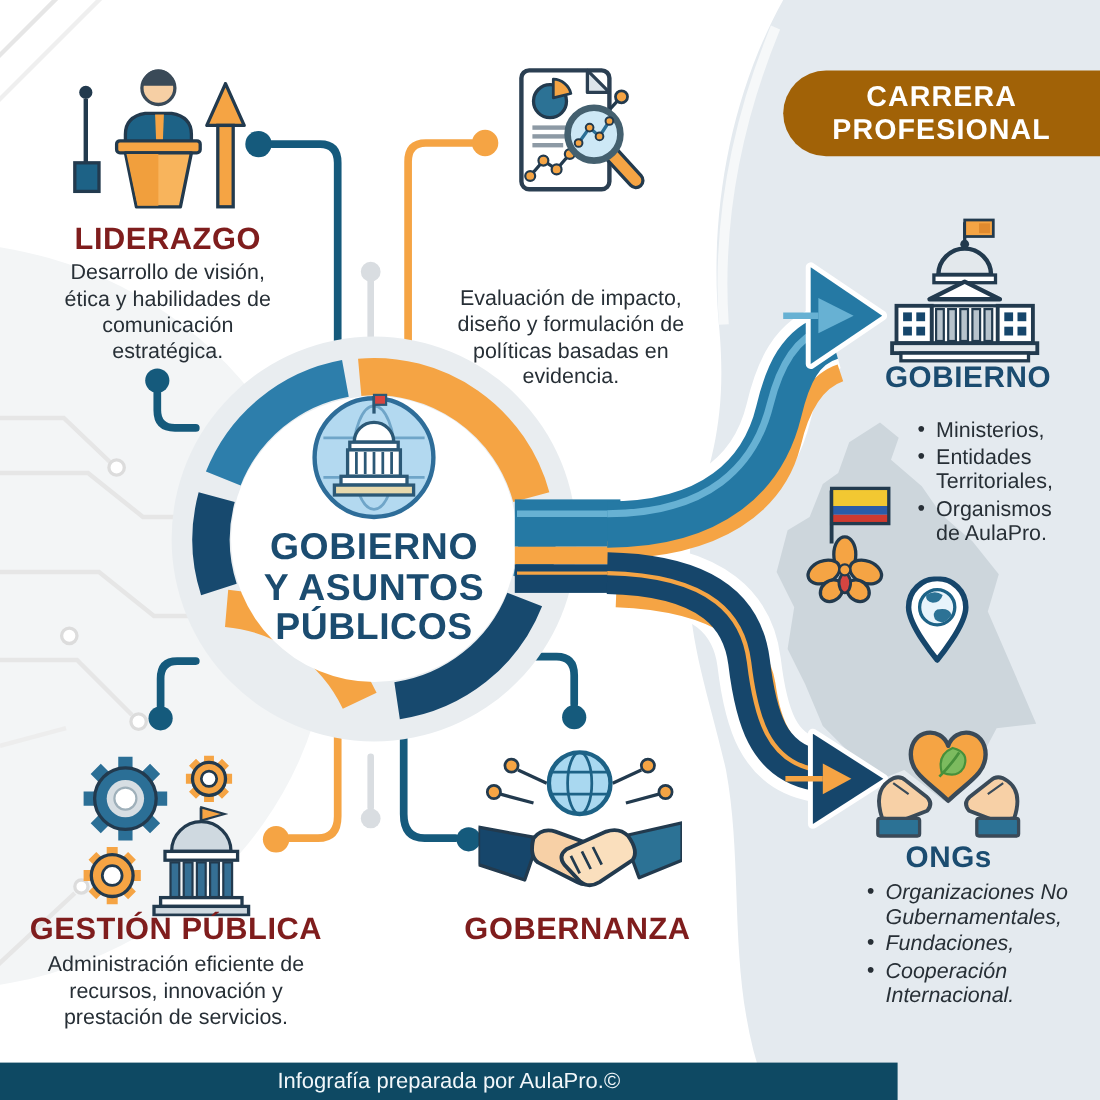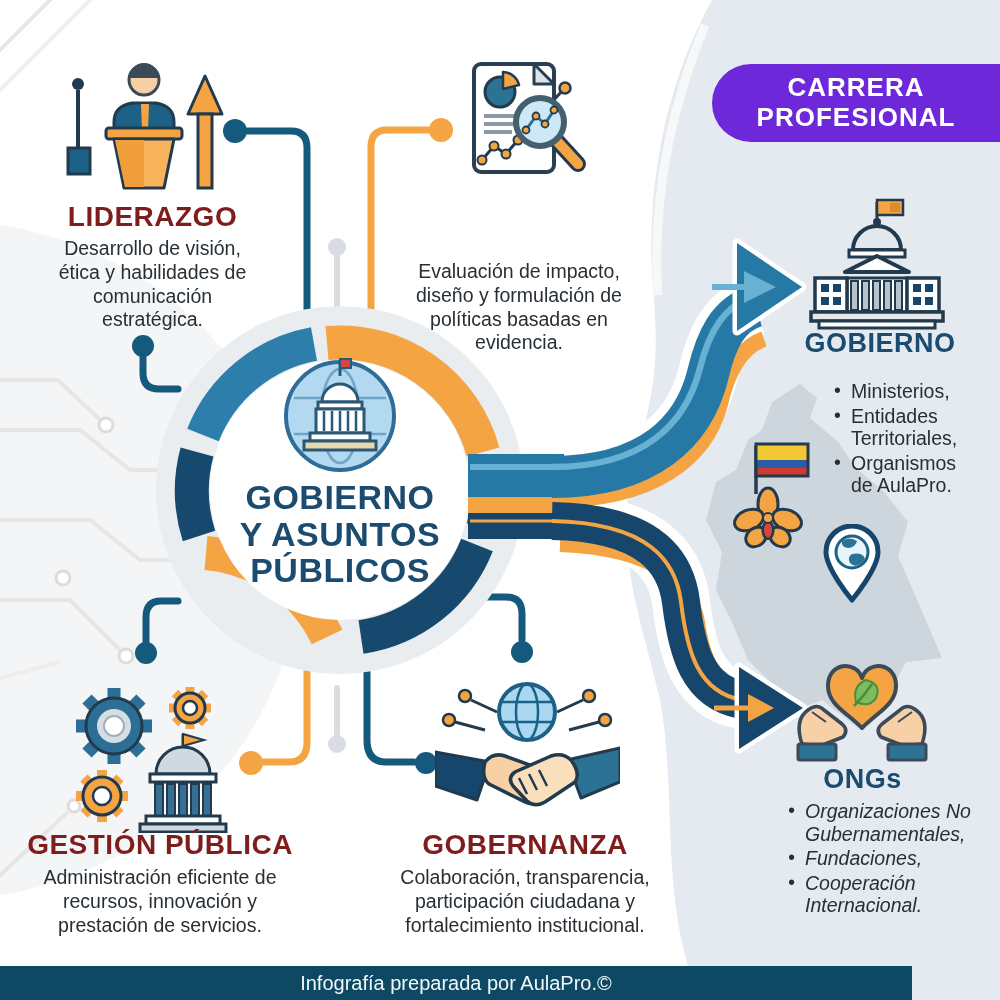--- a/index.html
+++ b/index.html
@@ -10,27 +10,27 @@
   .icon{position:absolute;z-index:3;}
   .txt{position:absolute;z-index:4;}
   .topic-title{font-weight:bold;color:#7f1d1d;text-align:center;font-size:28px;
                letter-spacing:.5px;line-height:1.08;}
   .topic-desc{color:#272f36;text-align:center;font-size:19.5px;line-height:1.22;}
   .path-title{font-weight:bold;color:#1b4c70;text-align:center;font-size:27px;letter-spacing:.5px;}
   .bullets{margin:16px;padding:0;list-style:none;color:#272f36;font-size:19.5px;line-height:1.16;}
   .bullets li{position:relative;padding-left:17px;margin-bottom:2px;}
   .bullets li::before{content:"•";position:absolute;left:0;top:-1px;}
   #career-pill{position:absolute;z-index:5;left:712px;top:64px;width:288px;height:78px;
-               background:#6d28d9;border-radius:39px 0 0 39px;display:flex;align-items:center;
+               background:#a16207;border-radius:39px 0 0 39px;display:flex;align-items:center;
                justify-content:center;}
   #career-pill .pill-label{color:#ffffff;font-weight:bold;font-size:26px;letter-spacing:1px;
                line-height:1.15;text-align:center;width:230px;}
   #center-title{position:absolute;z-index:4;left:210px;top:479px;width:260px;text-align:center;
                color:#1b4c70;font-weight:bold;font-size:34px;line-height:1.08;letter-spacing:.5px;}
-  #footer-bar{position:absolute;z-index:6;left:0;top:966px;width:912px;height:34px;
+  #footer-bar{position:absolute;z-index:6;left:0;top:966px;width:816px;height:34px;
                background:#0e4963;display:flex;align-items:center;justify-content:center;}
   #footer-bar span{color:#f2f7fa;font-size:20px;}
 </style>
 </head>
 <body>
 
 <div id="stage">
 
 <svg id="bg" width="1000" height="1000" viewBox="0 0 1000 1000">
 
@@ -334,21 +334,20 @@
 
 <div class="txt topic-title" style="left:20px;top:202px;width:265px;">LIDERAZGO</div>
 <div class="txt topic-desc" style="left:45px;top:237px;width:215px;">Desarrollo de visión, ética y habilidades de comunicación estratégica.</div>
 
 <div class="txt topic-desc" style="left:403px;top:260px;width:232px;">Evaluación de impacto, diseño y formulación de políticas basadas en evidencia.</div>
 
 <div class="txt topic-title" style="left:10px;top:830px;width:300px;">GESTIÓN PÚBLICA</div>
 <div class="txt topic-desc" style="left:40px;top:866px;width:240px;">Administración eficiente de recursos, innovación y prestación de servicios.</div>
 
 <div class="txt topic-title" style="left:380px;top:830px;width:290px;">GOBERNANZA</div>
-<div class="txt topic-desc" style="left:390px;top:866px;width:270px;">Colaboración, transparencia, participación ciudadana y fortalecimiento institucional.</div>
 
 <div id="center-title">
   <div>GOBIERNO</div>
   <div>Y ASUNTOS</div>
   <div>PÚBLICOS</div>
 </div>
 
 <div id="career-pill">
   <div class="pill-label">CARRERA PROFESIONAL</div>
 </div>

